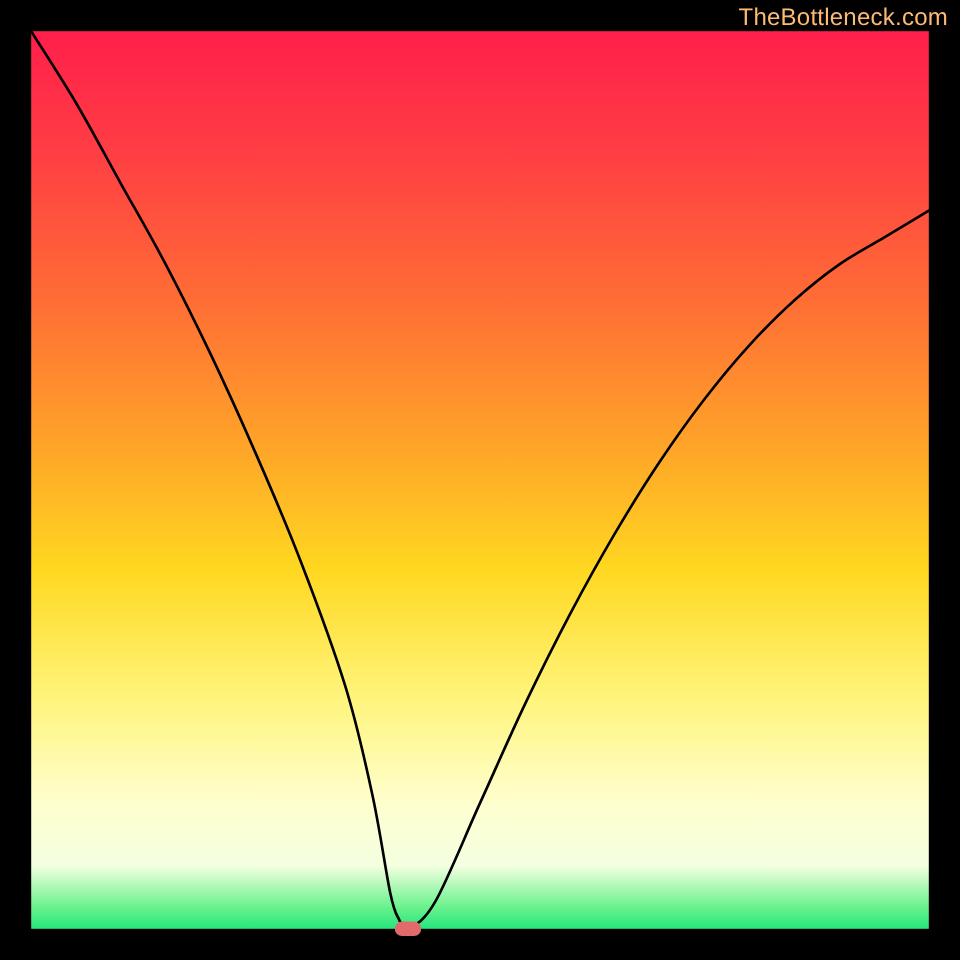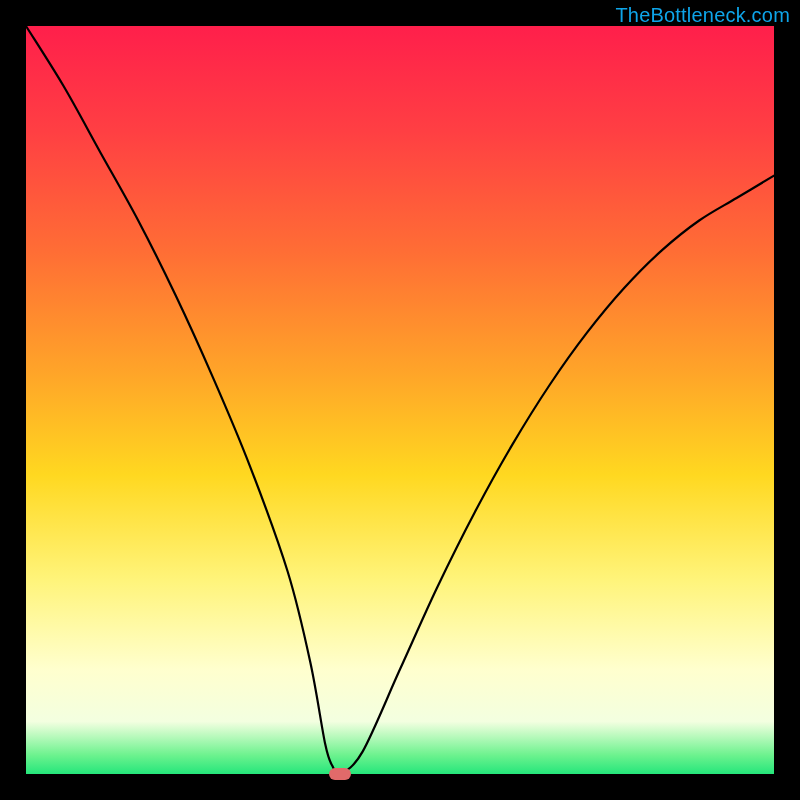--- a/index.html
+++ b/index.html
@@ -35,21 +35,21 @@
       #ffffce 86%,
       #f3ffe0 93%,
       #6cf28e 97.5%,
       #25e67b 100%
     );
   }
   .watermark {
     position: absolute;
     top: 4px;
     right: 10px;
-    color: #0ea5e9;
+    color: #fdba74;
     font-size: 20px;
     letter-spacing: 0.2px;
     user-select: none;
   }
   svg.curve {
     position: absolute;
     left: 0;
     top: 0;
     width: 748px;
     height: 748px;

